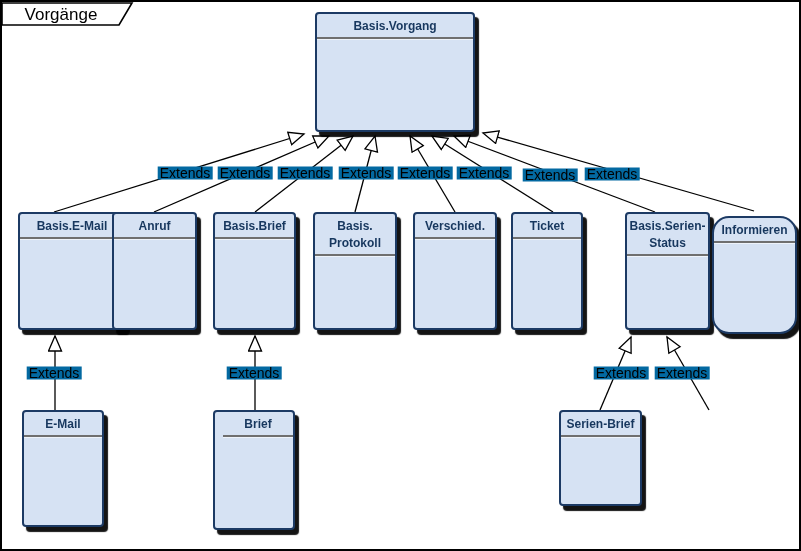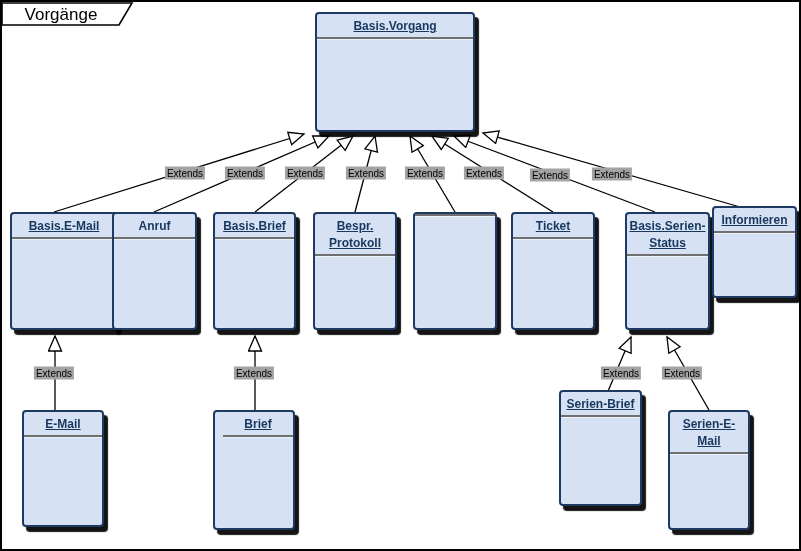--- a/index.html
+++ b/index.html
@@ -27,34 +27,34 @@
     box-shadow:4px 5px 1px rgba(0,0,0,0.92);
     box-sizing:border-box;
     display:flex;flex-direction:column;
   }
   .uml-title{
     padding:4px 2px 2px 2px;
     text-align:center;
     font-size:12px;font-weight:bold;
     color:#17375e;line-height:17px;
   }
-  .uml-title .tl{text-decoration:underline;}
+  .uml-title .tl{}
   .uml-title .tl.no-underline{text-decoration:none;text-align:center;}
   .uml-divider{
     height:2px;background:#6f6f6f;
     border-bottom:1px solid #eef3fa;
     flex:0 0 auto;
   }
   .uml-body{flex:1 1 auto;}
   
   .rel-label{
     position:absolute;z-index:3;
     transform:translate(-50%,-50%);
-    background:#a3a3a3;
-    font-size:10px;color:#000;
+    background:#0369a1;
+    font-size:14px;color:#000;
     padding:0 2px;white-space:nowrap;line-height:13px;
   }
 </style>
 </head>
 <body>
 
 <div id="stage">
 
   <svg id="wires" viewBox="0 0 801 551" xmlns="http://www.w3.org/2000/svg">
     <defs>
@@ -83,90 +83,86 @@
   </svg>
 
   <div class="frame-label-text">Vorgänge</div>
 
   <div class="uml-class" style="left:313px;top:10px;width:160px;height:120px;">
     <div class="uml-title"><span class="tl">Basis.Vorgang</span></div>
     <div class="uml-divider"></div>
     <div class="uml-body"></div>
   </div>
 
-  <div class="uml-class" style="left:8px;top:210px;width:108px;height:118px;">
+  <div class="uml-class" style="left:16px;top:210px;width:108px;height:118px;">
     <div class="uml-title"><span class="tl">Basis.E-Mail</span></div>
     <div class="uml-divider"></div>
     <div class="uml-body"></div>
   </div>
 
   <div class="uml-class" style="left:110px;top:210px;width:85px;height:118px;">
     <div class="uml-title"><span class="tl no-underline">Anruf</span></div>
     <div class="uml-divider"></div>
     <div class="uml-body"></div>
   </div>
 
   <div class="uml-class" style="left:211px;top:210px;width:83px;height:118px;">
     <div class="uml-title"><span class="tl">Basis.Brief</span></div>
     <div class="uml-divider"></div>
     <div class="uml-body"></div>
   </div>
 
   <div class="uml-class" style="left:311px;top:210px;width:84px;height:118px;">
-    <div class="uml-title"><span class="tl">Bespr. Protokoll</span></div>
+    <div class="uml-title"><span class="tl">Basis. Protokoll</span></div>
     <div class="uml-divider"></div>
     <div class="uml-body"></div>
   </div>
 
   <div class="uml-class" style="left:411px;top:210px;width:84px;height:118px;">
+    <div class="uml-title"><span class="tl">Verschied.</span></div>
     <div class="uml-divider"></div>
     <div class="uml-body"></div>
   </div>
 
-  <div class="uml-class" style="left:509px;top:210px;width:84px;height:118px;">
+  <div class="uml-class" style="left:509px;top:210px;width:72px;height:118px;">
     <div class="uml-title"><span class="tl">Ticket</span></div>
     <div class="uml-divider"></div>
     <div class="uml-body"></div>
   </div>
 
   <div class="uml-class" style="left:611px;top:210px;width:85px;height:118px;margin-left:12px;">
     <div class="uml-title"><span class="tl">Basis.Serien-Status</span></div>
     <div class="uml-divider"></div>
     <div class="uml-body"></div>
   </div>
 
-  <div class="uml-class" style="left:710px;top:204px;width:85px;height:92px;">
+  <div class="uml-class" style="left:710px;top:214px;width:85px;height:118px;border-radius:17px;">
     <div class="uml-title"><span class="tl">Informieren</span></div>
     <div class="uml-divider"></div>
     <div class="uml-body"></div>
   </div>
 
   <div class="uml-class" style="left:12px;top:408px;width:82px;height:117px;margin-left:8px;">
     <div class="uml-title"><span class="tl">E-Mail</span></div>
     <div class="uml-divider"></div>
     <div class="uml-body"></div>
   </div>
 
   <div class="uml-class" style="left:211px;top:408px;width:82px;height:120px;padding-left:8px;">
     <div class="uml-title"><span class="tl">Brief</span></div>
     <div class="uml-divider"></div>
     <div class="uml-body"></div>
   </div>
 
-  <div class="uml-class" style="left:557px;top:388px;width:83px;height:116px;">
+  <div class="uml-class" style="left:557px;top:408px;width:83px;height:96px;">
     <div class="uml-title"><span class="tl">Serien-Brief</span></div>
     <div class="uml-divider"></div>
     <div class="uml-body"></div>
   </div>
 
-  <div class="uml-class" style="left:666px;top:408px;width:82px;height:120px;">
-    <div class="uml-title"><span class="tl">Serien-E-Mail</span></div>
-    <div class="uml-divider"></div>
-    <div class="uml-body"></div>
-  </div>
 
   <span class="rel-label" style="left:183px;top:171px;">Extends</span>
   <span class="rel-label" style="left:243px;top:171px;">Extends</span>
   <span class="rel-label" style="left:303px;top:171px;">Extends</span>
   <span class="rel-label" style="left:364px;top:171px;">Extends</span>
   <span class="rel-label" style="left:423px;top:171px;">Extends</span>
   <span class="rel-label" style="left:482px;top:171px;">Extends</span>
   <span class="rel-label" style="left:548px;top:173px;">Extends</span>
   <span class="rel-label" style="left:610px;top:172px;">Extends</span>
   <span class="rel-label" style="left:52px;top:371px;">Extends</span>

